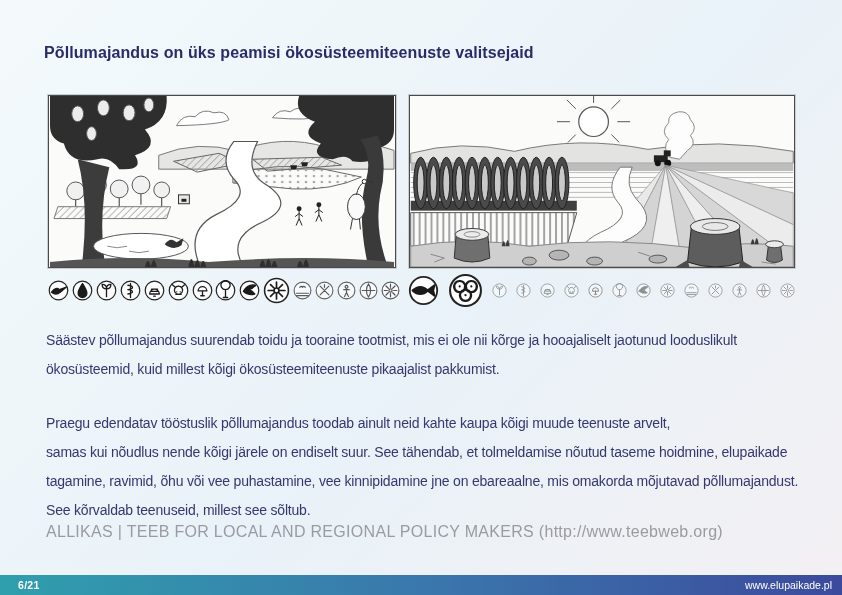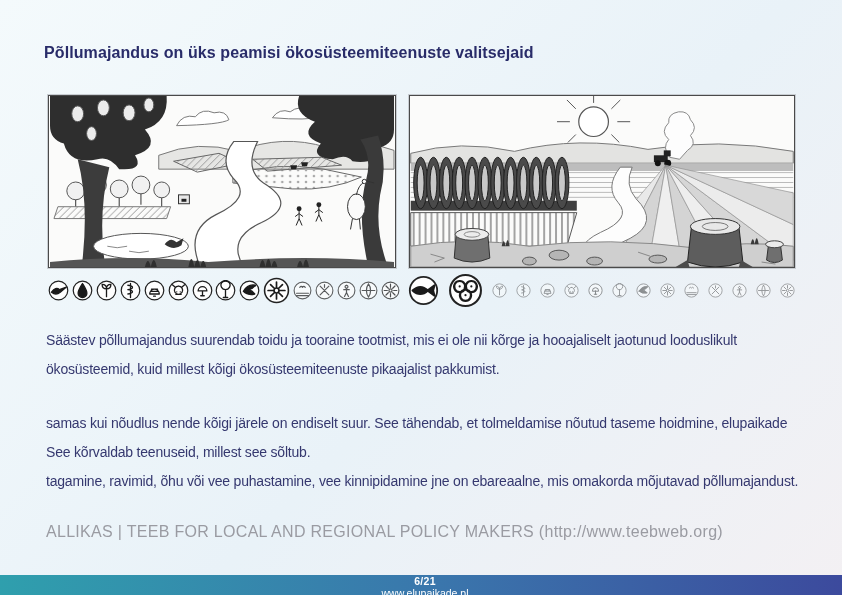--- a/index.html
+++ b/index.html
@@ -35,21 +35,21 @@
   .para .line { white-space:nowrap; }
   .source {
     position:absolute; left:46px; top:523px;
     font-size:16px; color:#9a9ba2; letter-spacing:0.3px;
   }
   .footer-bar {
     position:absolute; left:0; bottom:0; width:842px; height:20px;
     background:linear-gradient(90deg,#2f9fad 0%,#3a76ac 52%,#3c4a9d 100%);
     display:flex; justify-content:space-between; align-items:center;
     padding:0 10px 0 18px;
-    color:#ffffff; font-size:10.5px;flex-direction:column;
+    color:#ffffff; font-size:10.5px;
   }
   .footer-bar .page-num { font-weight:bold; letter-spacing:0.3px; }
 </style>
 </head>
 <body>
 
 <div class="slide">
 
   <h1 class="title">Põllumajandus on üks peamisi ökosüsteemiteenuste valitsejaid</h1>
 
@@ -401,23 +401,24 @@
         </svg>
       </span>
     </div>
 
   <div class="para p1">
     <div class="line">Säästev põllumajandus suurendab toidu ja tooraine tootmist, mis ei ole nii kõrge ja hooajaliselt jaotunud looduslikult</div>
     <div class="line">ökosüsteemid, kuid millest kõigi ökosüsteemiteenuste pikaajalist pakkumist.</div>
   </div>
 
   <div class="para p2">
+    <div class="line">Praegu edendatav tööstuslik põllumajandus toodab ainult neid kahte kaupa kõigi muude teenuste arvelt,</div>
     <div class="line">samas kui nõudlus nende kõigi järele on endiselt suur. See tähendab, et tolmeldamise nõutud taseme hoidmine, elupaikade</div>
+    <div class="line">tagamine, ravimid, õhu või vee puhastamine, vee kinnipidamine jne on ebareaalne, mis omakorda mõjutavad põllumajandust.</div>
     <div class="line">See kõrvaldab teenuseid, millest see sõltub.</div>
-    <div class="line">tagamine, ravimid, õhu või vee puhastamine, vee kinnipidamine jne on ebareaalne, mis omakorda mõjutavad põllumajandust.</div>
   </div>
 
   <div class="source">ALLIKAS | TEEB FOR LOCAL AND REGIONAL POLICY MAKERS (http://www.teebweb.org)</div>
 
   <div class="footer-bar">
     <span class="page-num">6/21</span>
     <span class="website">www.elupaikade.pl</span>
   </div>
 
 </div>

